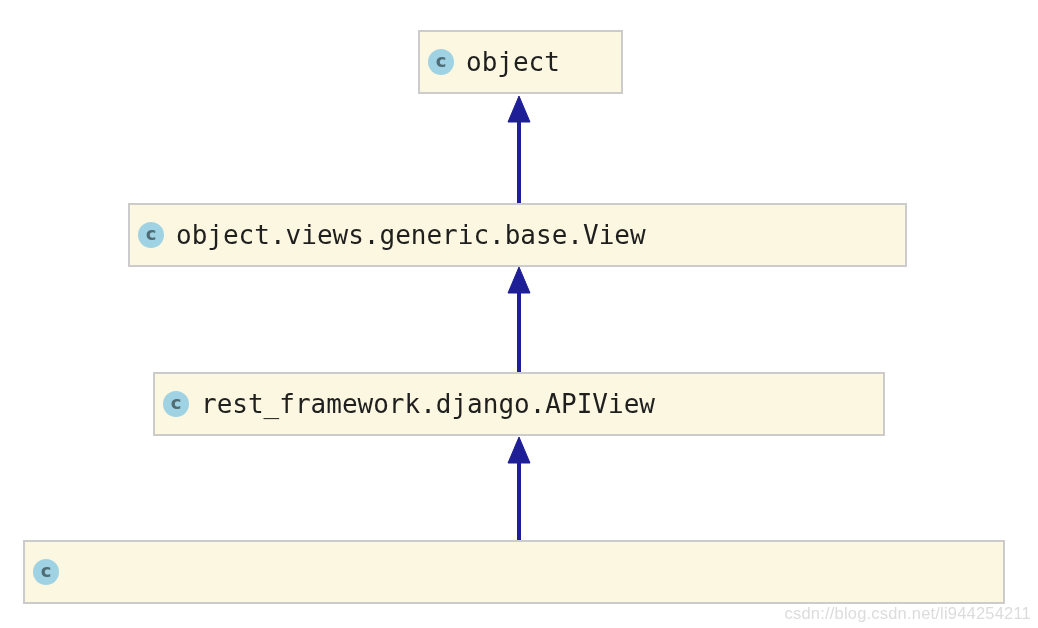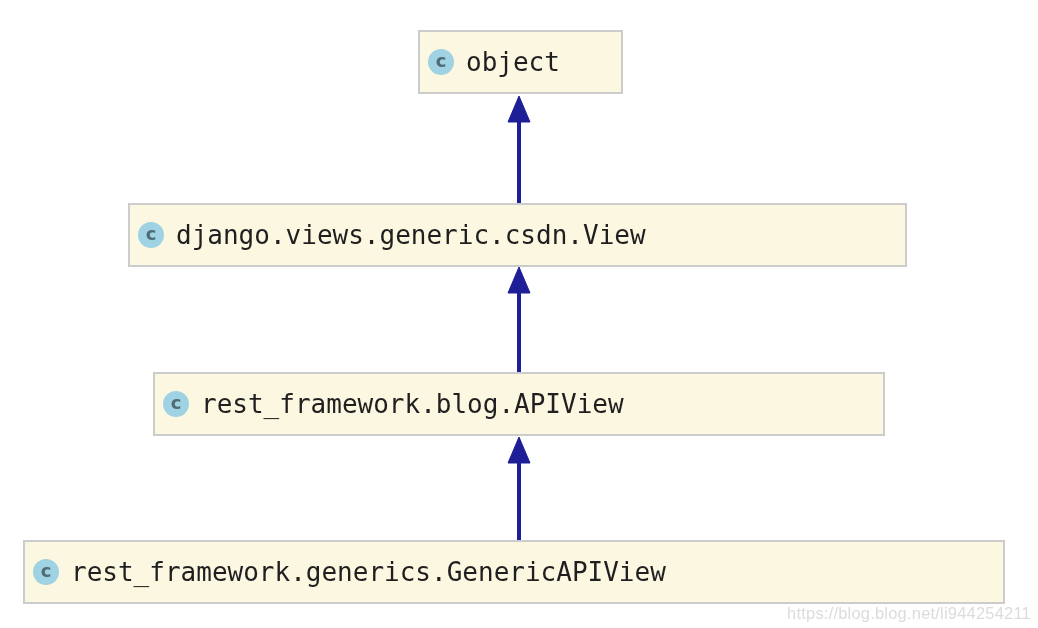--- a/index.html
+++ b/index.html
@@ -103,28 +103,27 @@
     </g>
   </svg>
 
   <div class="node n0">
     <span class="cicon">c</span>
     <span class="label">object</span>
   </div>
 
   <div class="node n1">
     <span class="cicon">c</span>
-    <span class="label">django.views.generic.csdn.View</span>
+    <span class="label">object.views.generic.base.View</span>
   </div>
 
   <div class="node n2">
     <span class="cicon">c</span>
-    <span class="label">rest_framework.blog.APIView</span>
+    <span class="label">rest_framework.django.APIView</span>
   </div>
 
   <div class="node n3">
     <span class="cicon">c</span>
-    <span class="label">rest_framework.generics.GenericAPIView</span>
   </div>
 
-  <div class="watermark">https://blog.blog.net/li944254211</div>
+  <div class="watermark">csdn://blog.csdn.net/li944254211</div>
 
 </div>
 
 </body></html>

